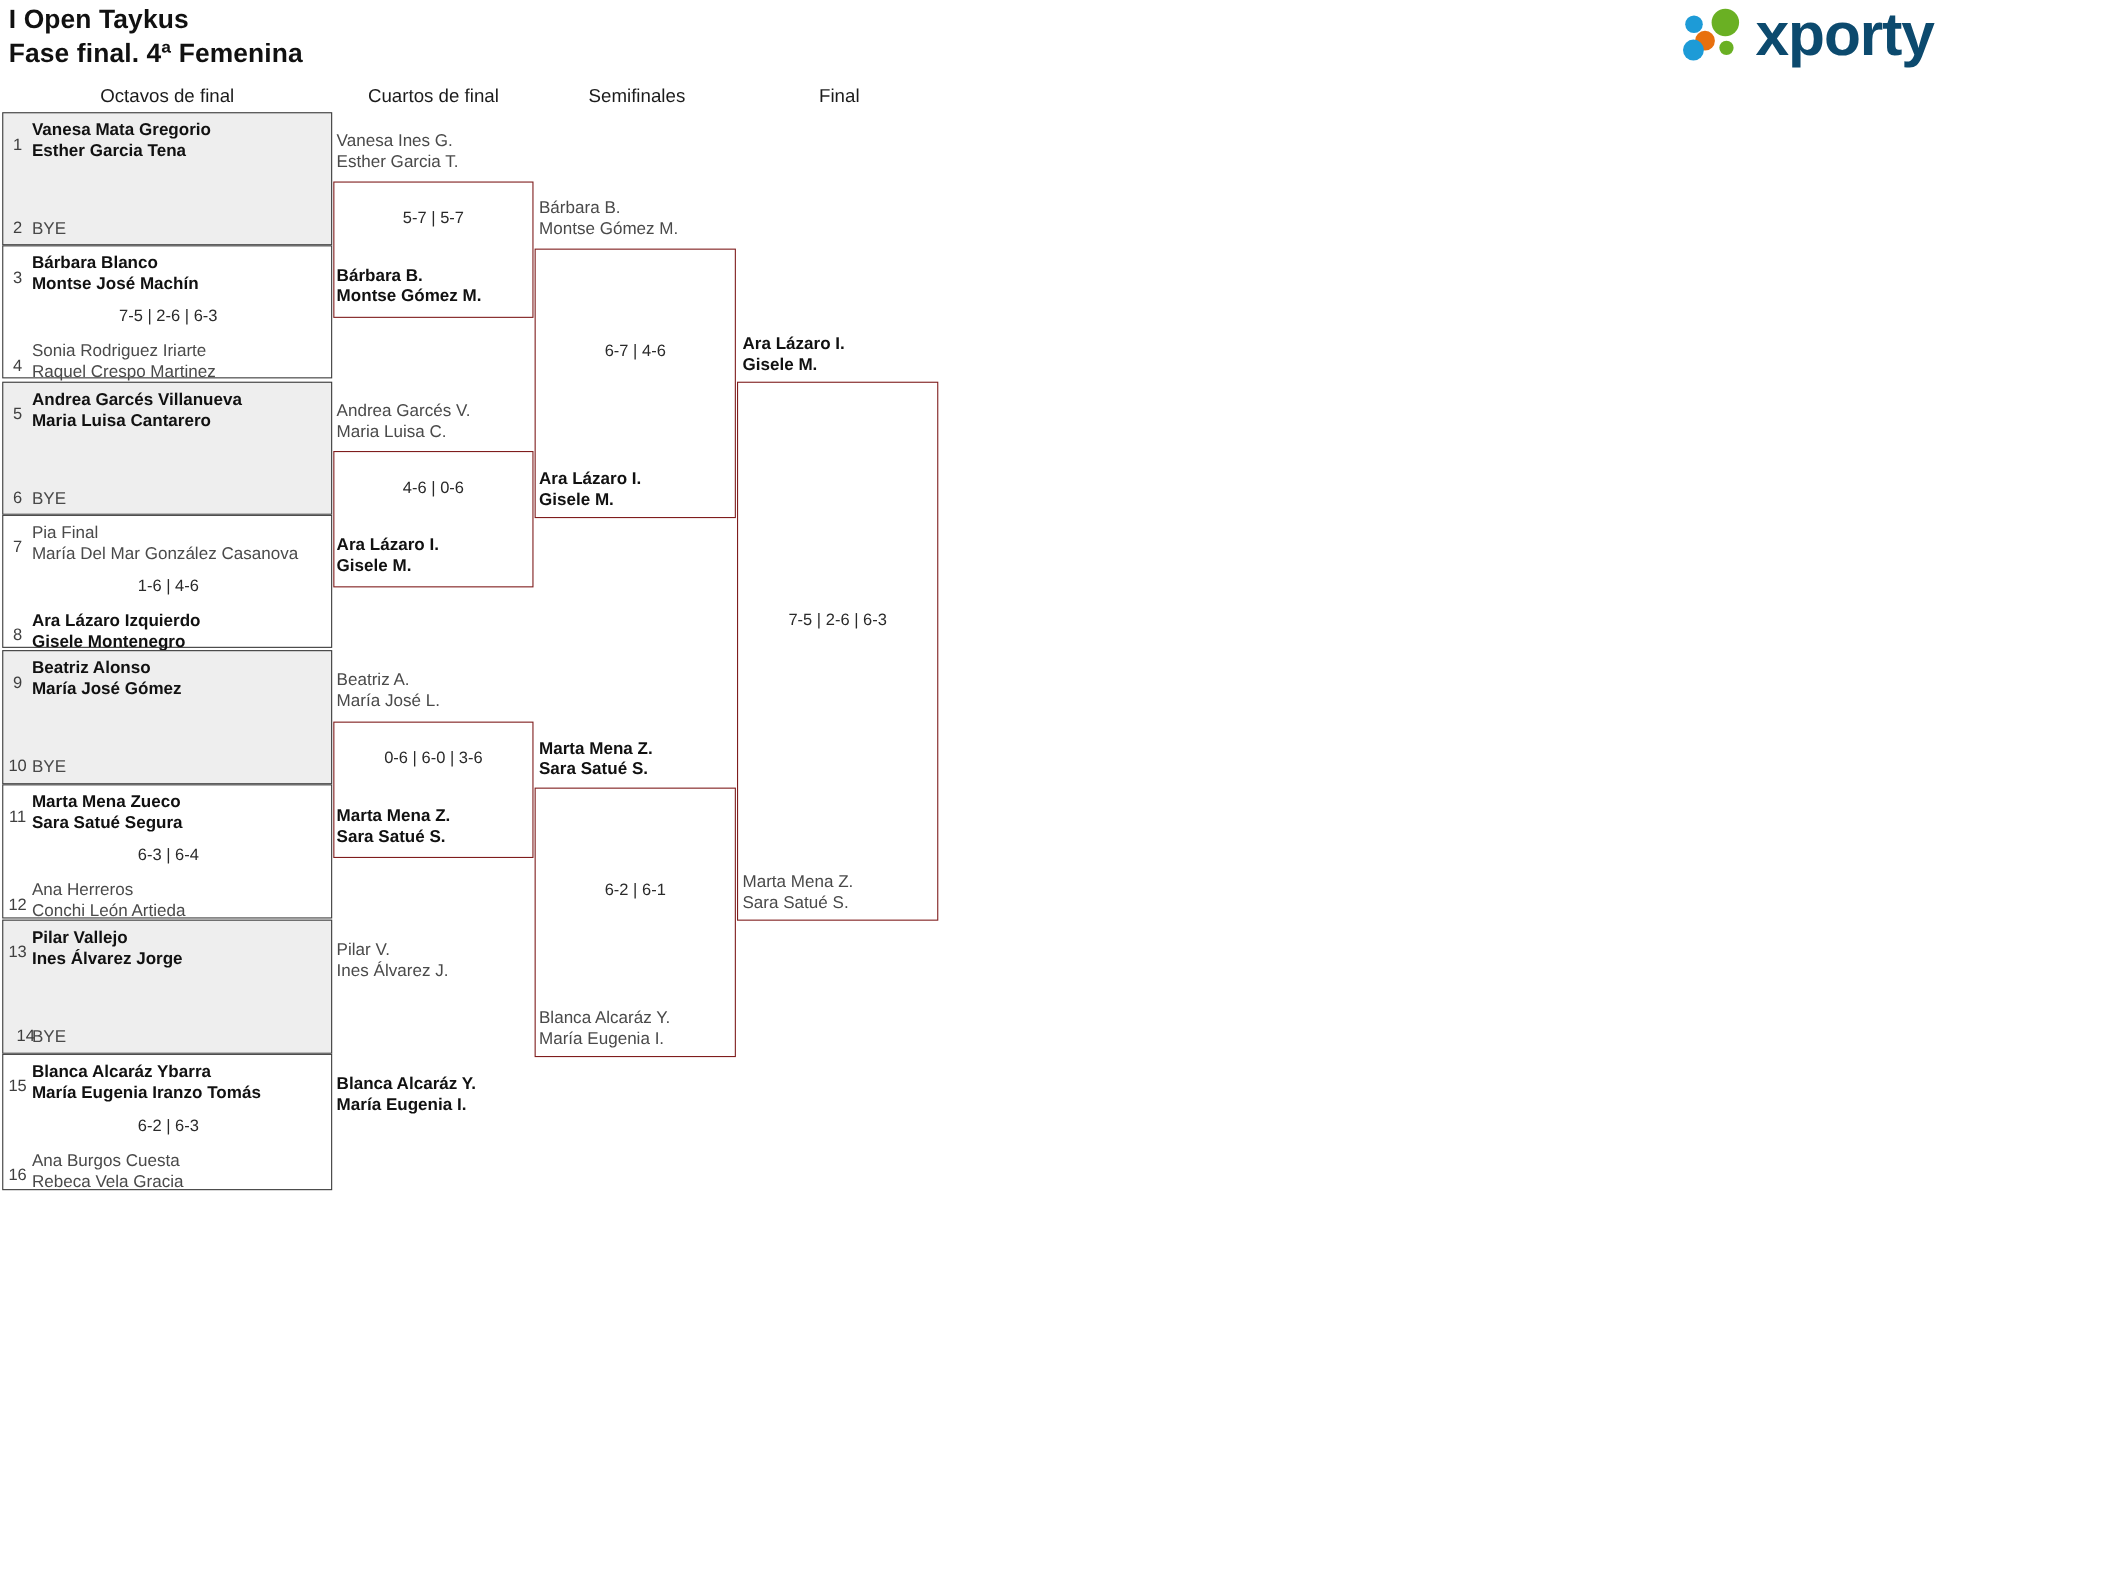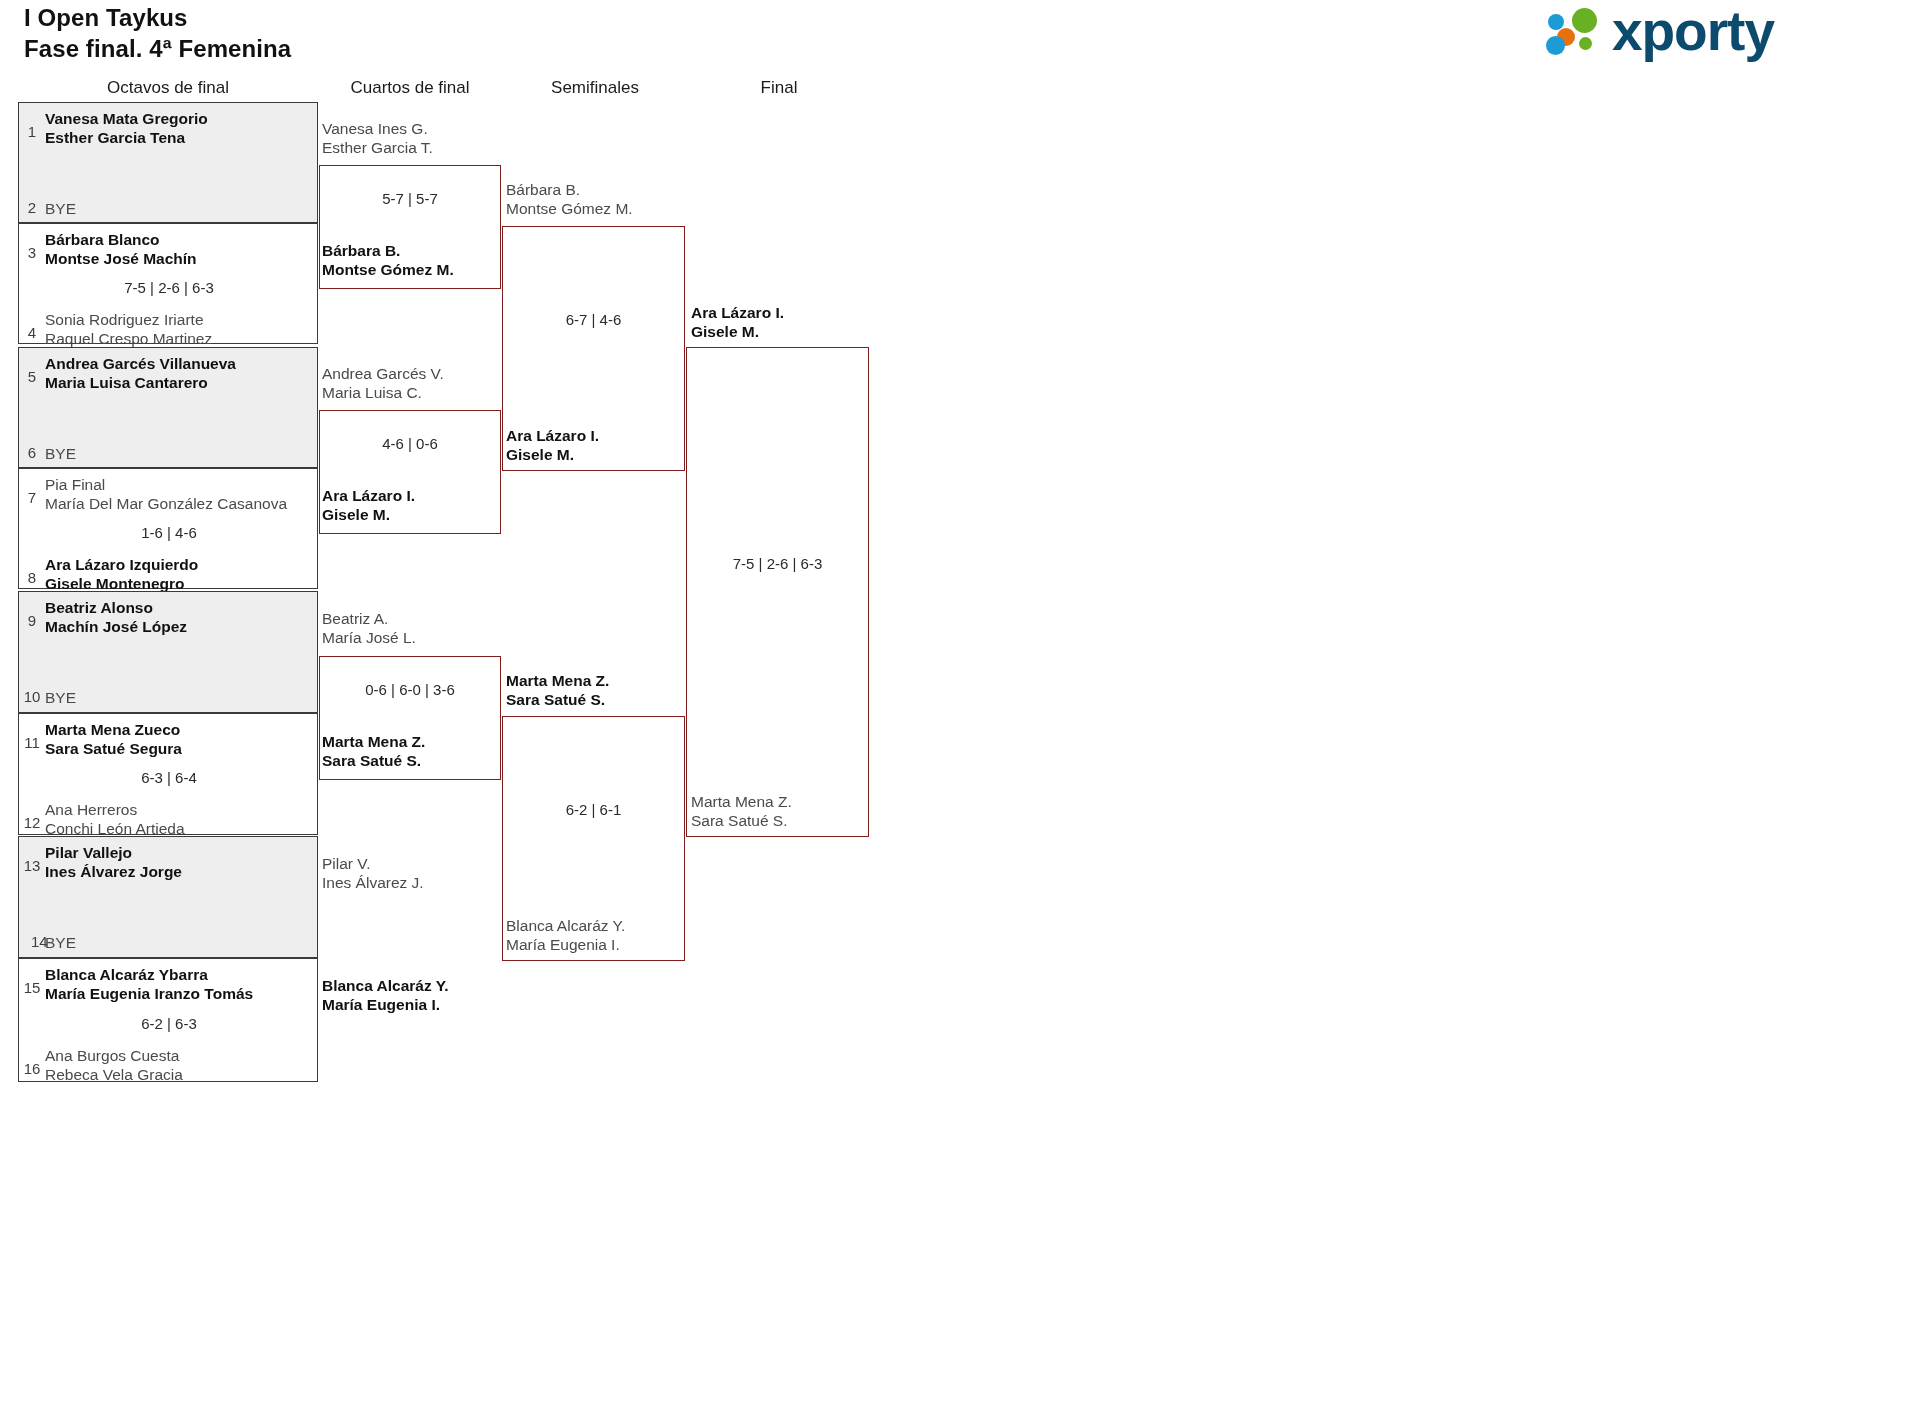--- a/index.html
+++ b/index.html
@@ -3,21 +3,21 @@
 <meta charset="utf-8">
 <style>
   * { box-sizing: border-box; margin: 0; padding: 0; }
   html, body {
     width: 1920px; height: 1426px;
     background: #ffffff;
     font-family: "Liberation Sans", sans-serif;
     color: #1b1b1b;
     overflow: hidden;
   }
-  #root { position: relative; width: 1772px; height: 1426px; margin-left: 16px; }
+  #root { position: relative; width: 1772px; height: 1426px; }
 
   
   .title-block { position: absolute; left: 8px; top: 2px; }
   .title-line { font-size: 24px; font-weight: bold; line-height: 31px; letter-spacing: .1px; color: #111; }
 
   .logo { position: absolute; right: 14px; top: 6px; display: flex; align-items: center; gap: 4px; }
   .logo-dots { position: relative; width: 62px; height: 50px; }
   .dot { position: absolute; border-radius: 50%; }
   .logo-word { font-size: 55px; font-weight: bold; color: #0c4a6e; letter-spacing: -1px; line-height: 43px; }
 
@@ -149,21 +149,21 @@
         <div class="name-line win">Gisele Montenegro</div>
       </div>
     </div>
   </div>
 
   <div class="r1-block shaded" style="top:591px; height:122px;">
     <div class="slot" style="top:6px;">
       <div class="seed">9</div>
       <div class="names">
         <div class="name-line win">Beatriz Alonso</div>
-        <div class="name-line win">Machín José López</div>
+        <div class="name-line win">María José Gómez</div>
       </div>
     </div>
     <div class="slot bye-row" style="top:96px;">
       <div class="seed" style="padding-top:0;">10</div>
       <div class="names">
         <div class="bye-line">BYE</div>
       </div>
     </div>
   </div>
 

